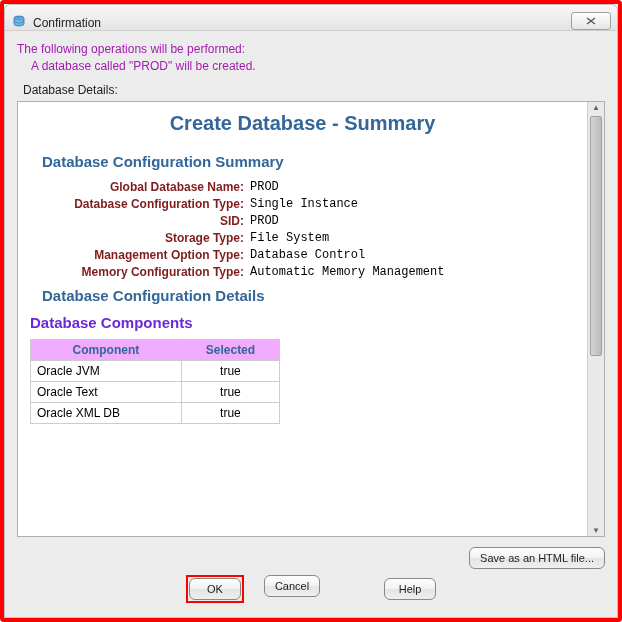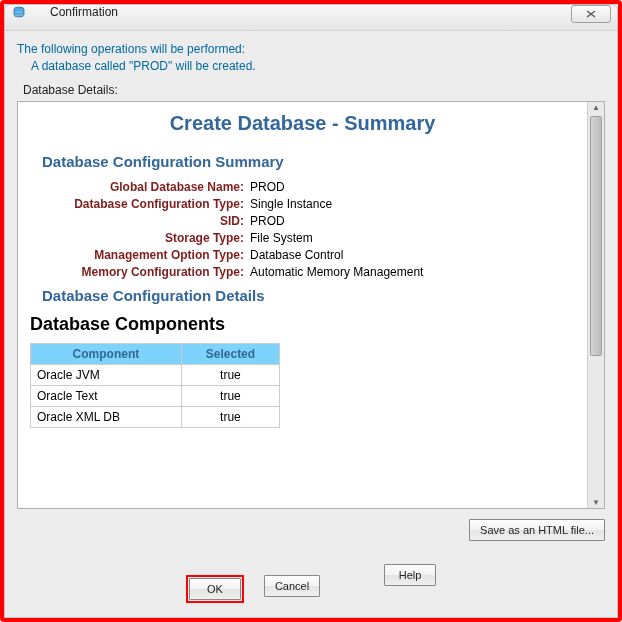--- a/index.html
+++ b/index.html
@@ -31,24 +31,23 @@
     border: 1px solid #c0c0c0;
     border-radius: 6px 6px 0 0;
     display: flex;
     flex-direction: column;
   }
   .titlebar {
     height: 26px;
     background: linear-gradient(to bottom, #f8f8f8, #e4e4e4);
     border-bottom: 1px solid #d0d0d0;
     display: flex;
-    align-items: flex-start;
+    align-items: flex-end;
     padding: 0 6px;
     border-radius: 6px 6px 0 0;
-    gap: 17px;
   }
   .titlebar .icon {
     width: 16px;
     height: 16px;
     margin-right: 6px;
     display: flex;
     align-items: center;
     justify-content: center;
   }
   .titlebar .title {
@@ -70,21 +69,21 @@
     cursor: pointer;
   }
   .body {
     flex: 1;
     padding: 10px 12px 8px 12px;
     display: flex;
     flex-direction: column;
     overflow: hidden;
   }
   .intro {
-    color: #0369a1;
+    color: #a21caf;
     margin-bottom: 8px;
     line-height: 1.4;
   }
   .intro .line2 { padding-left: 14px; }
   .details-label {
     color: #222;
     margin-bottom: 4px;
     padding-left: 6px;
   }
   .content-frame {
@@ -139,55 +138,56 @@
     font-family: Verdana, Geneva, sans-serif;
   }
   h2.section {
     color: #336699;
     font-size: 15px;
     font-weight: bold;
     margin: 8px 0 10px 12px;
     font-family: Verdana, Geneva, sans-serif;
   }
   h3.subsection {
-    color: #000000;
-    font-size: 18px;
+    color: #6d28d9;
+    font-size: 15px;
     font-weight: bold;
     margin: 10px 0 8px 0;
     font-family: Verdana, Geneva, sans-serif;
   }
   .kv-row {
     display: flex;
     margin: 3px 0;
     font-size: 12px;
   }
   .kv-label {
     width: 220px;
     text-align: right;
     color: #7f1d1d;
     font-weight: bold;
     padding-right: 6px;
   }
   .kv-value {
     color: #000;
+    font-family: Liberation Mono, monospace;
   }
   table.components {
     border-collapse: collapse;
     width: 250px;
     margin-top: 4px;
   }
   table.components th,
   table.components td {
     border: 1px solid #ccc;
     padding: 3px 6px;
     font-size: 12px;
     text-align: left;
   }
   table.components th {
-    background: #7dd3fc;
+    background: #f0abfc;
     color: #336699;
     font-weight: bold;
     text-align: center;
   }
   table.components td.sel { text-align: center; }
   .button-row-save {
     display: flex;
     justify-content: flex-end;
     margin-bottom: 6px;
   }
@@ -195,32 +195,32 @@
     display: flex;
     justify-content: center;
     align-items: center;
     gap: 6px;
     padding-bottom: 6px;
   }
   .btn {
     min-width: 52px;
     height: 22px;
     border: 1px solid #888;
-    border-radius: 1px;
+    border-radius: 6px;
     background: linear-gradient(to bottom, #fdfdfd 0%, #f2f2f2 48%, #e4e4e4 52%, #efefef 100%);
     font-size: 11px;
     color: #222;
     display: inline-flex;
     align-items: center;
     justify-content: center;
     padding: 0 10px;
     cursor: pointer;
   }
   .btn-wide { padding: 0 10px; }
-  .btn-group-left { display: flex; gap: 20px; margin-top: 28px; }
+  .btn-group-left { display: flex; gap: 20px; }
   .ok-highlight {
     border: 2px solid #ff0000;
     padding: 1px;
     display: inline-flex;
   }
   .help-spacer { width: 52px; }
 </style>
 </head>
 <body>
 

